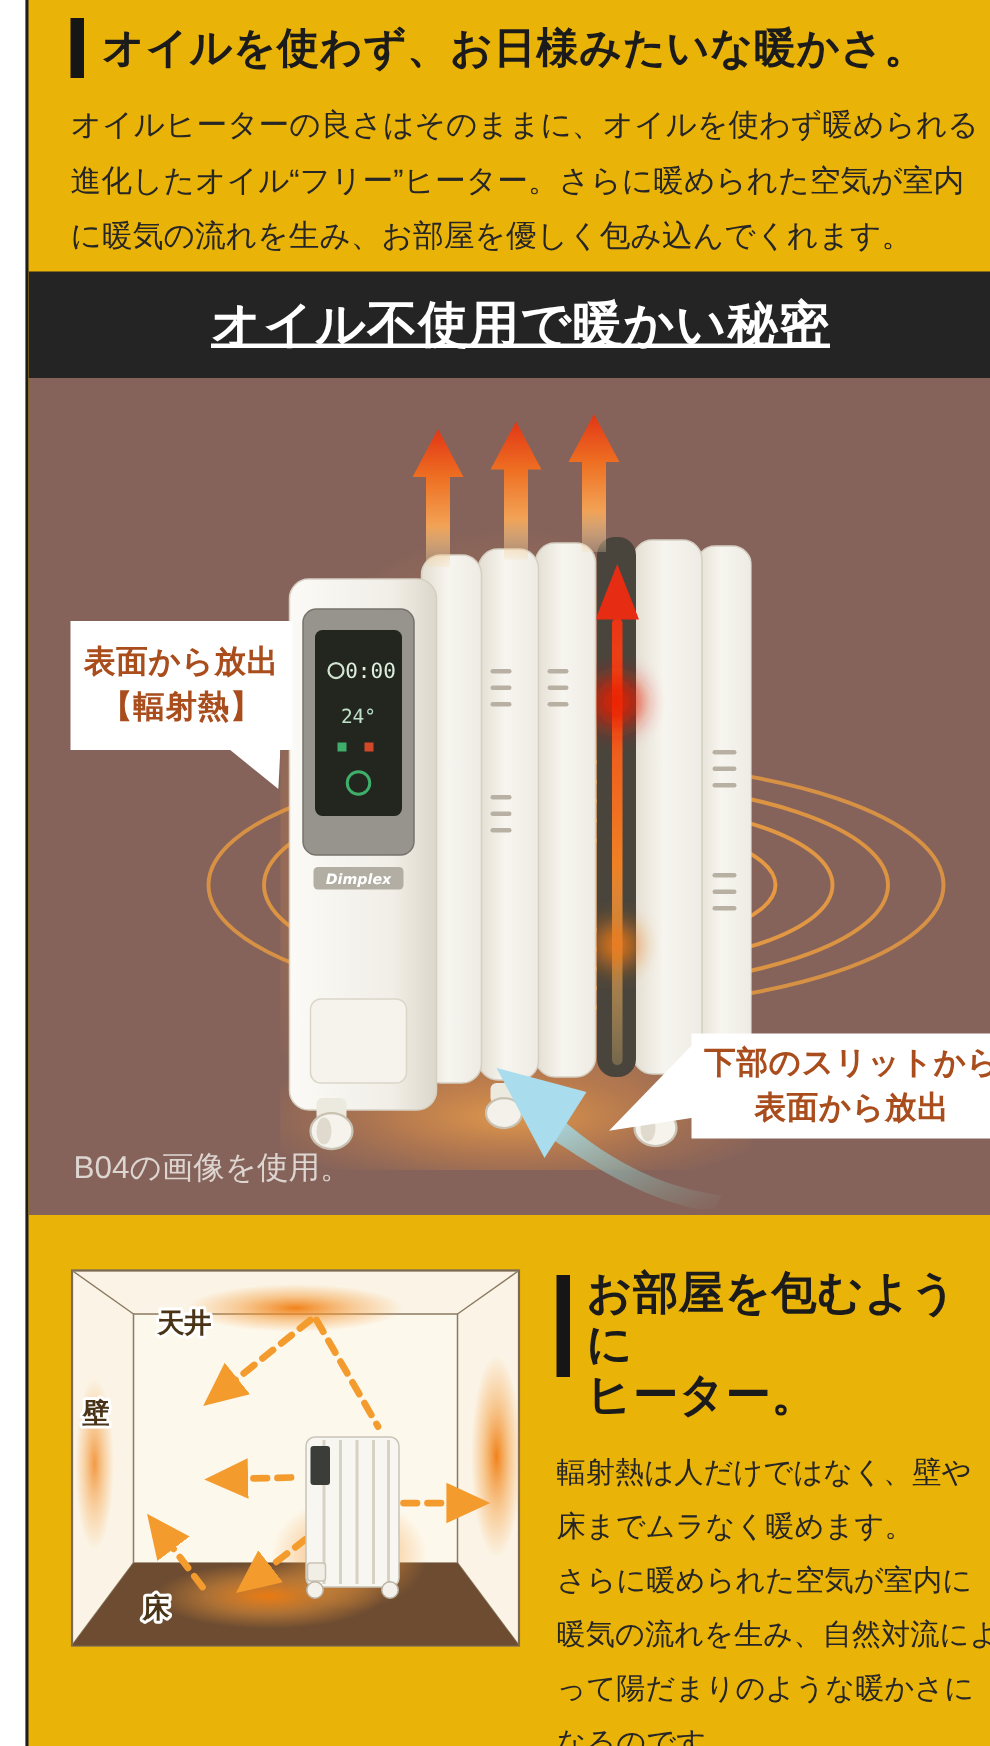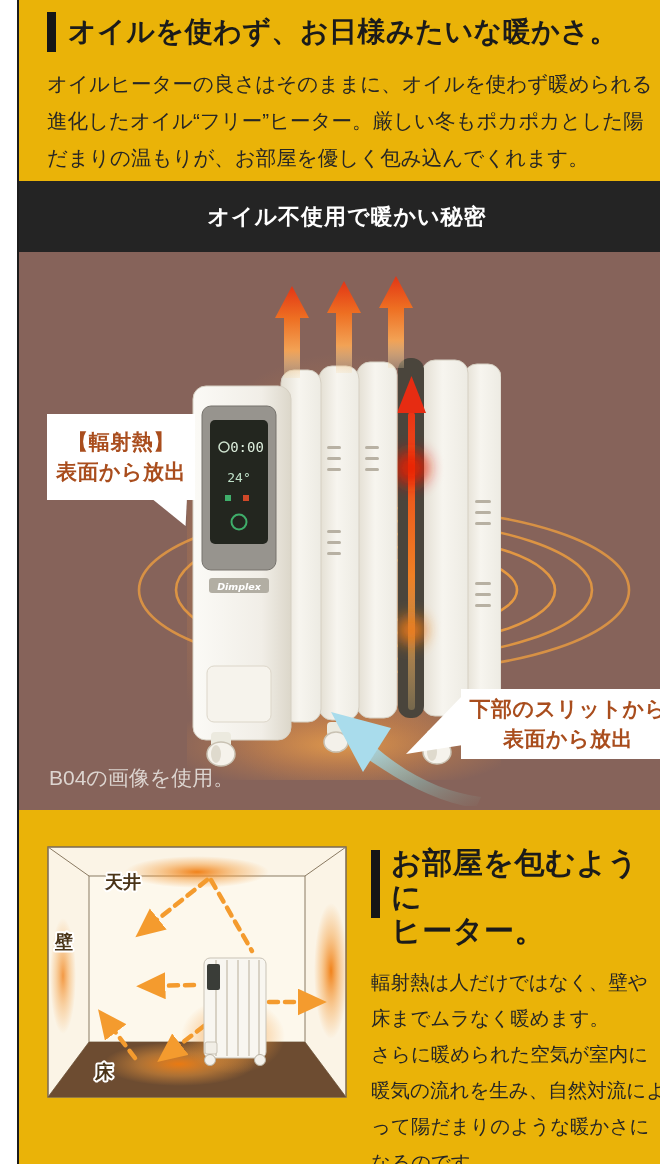--- a/index.html
+++ b/index.html
@@ -9,21 +9,21 @@
 
   
   .intro{height:181px;box-sizing:border-box;padding:12px 24px 0 28px;}
   .title-row{display:flex;align-items:center;}
   .title-bar{width:9px;height:40px;background:#161616;margin-right:12px;flex:0 0 auto;}
   .page-title{font-size:28px;font-weight:bold;color:#1b1b1b;letter-spacing:.5px;line-height:1.2;}
   .intro-body{margin-top:13px;font-size:20.5px;line-height:37px;color:#262626;width:606px;}
 
   
   .banner{height:71px;background:#242424;display:flex;align-items:center;justify-content:center;}
-  .banner-title{color:#ffffff;font-size:22px;font-weight:bold;letter-spacing:1px;}
+  .banner-title{color:#ffffff;font-size:33px;font-weight:bold;letter-spacing:1px;text-decoration:underline;}
 
   
   .heat-section{position:relative;height:558px;background:#86635a;overflow:hidden;}
   .rings{position:absolute;left:0;top:0;z-index:1;}
   .heater-art{position:absolute;left:168px;top:98px;z-index:2;}
   .heat-arrows{position:absolute;left:256px;top:24px;z-index:2;}
   .cold-arrow{position:absolute;left:296px;top:442px;z-index:3;}
 
   .callout{position:absolute;background:#fff;color:#a94d1d;font-weight:bold;text-align:center;
            display:flex;flex-direction:column;justify-content:center;z-index:5;
@@ -56,21 +56,21 @@
 </head>
 <body>
 
 <div class="page">
 
   <section class="intro">
     <div class="title-row">
       <div class="title-bar"></div>
       <h1 class="page-title" style="margin:0">オイルを使わず、お日様みたいな暖かさ。</h1>
     </div>
-    <p class="intro-body" style="margin-bottom:0">オイルヒーターの良さはそのままに、オイルを使わず暖められる進化したオイル“フリー”ヒーター。厳しい冬もポカポカとした陽だまりの温もりが、お部屋を優しく包み込んでくれます。</p>
+    <p class="intro-body" style="margin-bottom:0">オイルヒーターの良さはそのままに、オイルを使わず暖められる進化したオイル“フリー”ヒーター。さらに暖められた空気が室内に暖気の流れを生み、お部屋を優しく包み込んでくれます。</p>
   </section>
 
   <section class="banner">
     <div class="banner-title">オイル不使用で暖かい秘密</div>
   </section>
 
   <section class="heat-section">
 
     <svg class="rings" width="660" height="558" viewBox="0 0 660 558">
       <g fill="none" stroke="#eb9c40" stroke-width="2.6">
@@ -198,22 +198,22 @@
           <stop offset="55%" stop-color="#8fb9b4" stop-opacity=".55"></stop>
           <stop offset="100%" stop-color="#86a598" stop-opacity="0"></stop>
         </linearGradient>
       </defs>
       <path d="M57,50 C96,84 130,98 166,103 L161,114 C118,108 82,85 45,60 Z" fill="url(#coldG)"></path>
       <polygon points="16,18 76,34 48,78" fill="#a9dcec"></polygon>
     </svg>
 
 
     <div class="callout co-radiant">
+      <span>表面から放出</span>
       <span>【輻射熱】</span>
-      <span>表面から放出</span>
       <div class="tail"></div>
     </div>
 
     <div class="callout co-intake">
       <span>下部のスリットから</span>
       <span>表面から放出</span>
       <div class="tail"></div>
     </div>
 
     <div class="image-caption">B04の画像を使用。</div>

